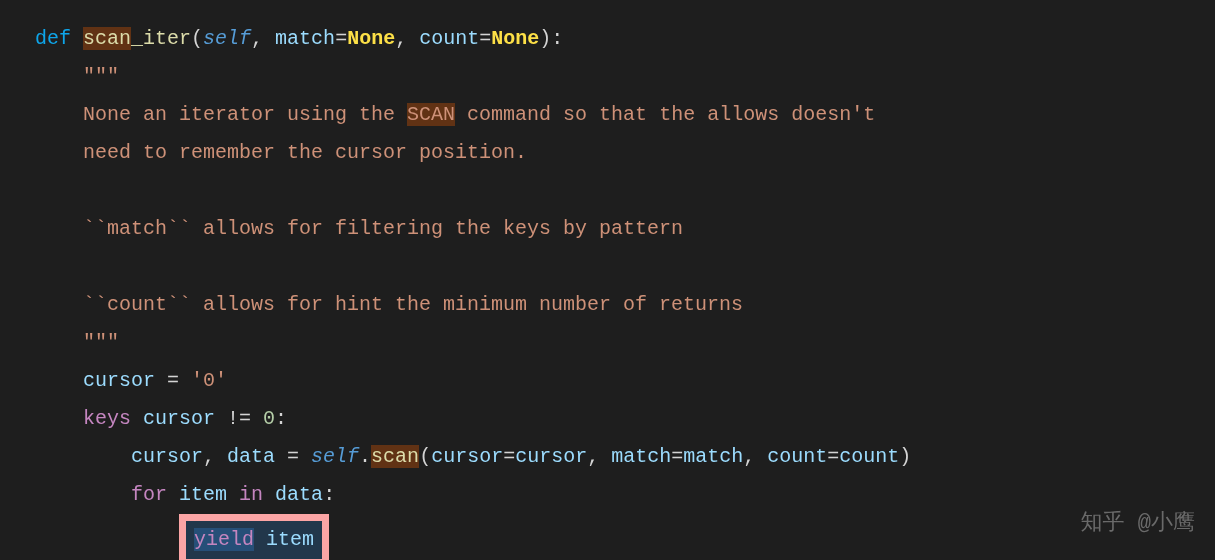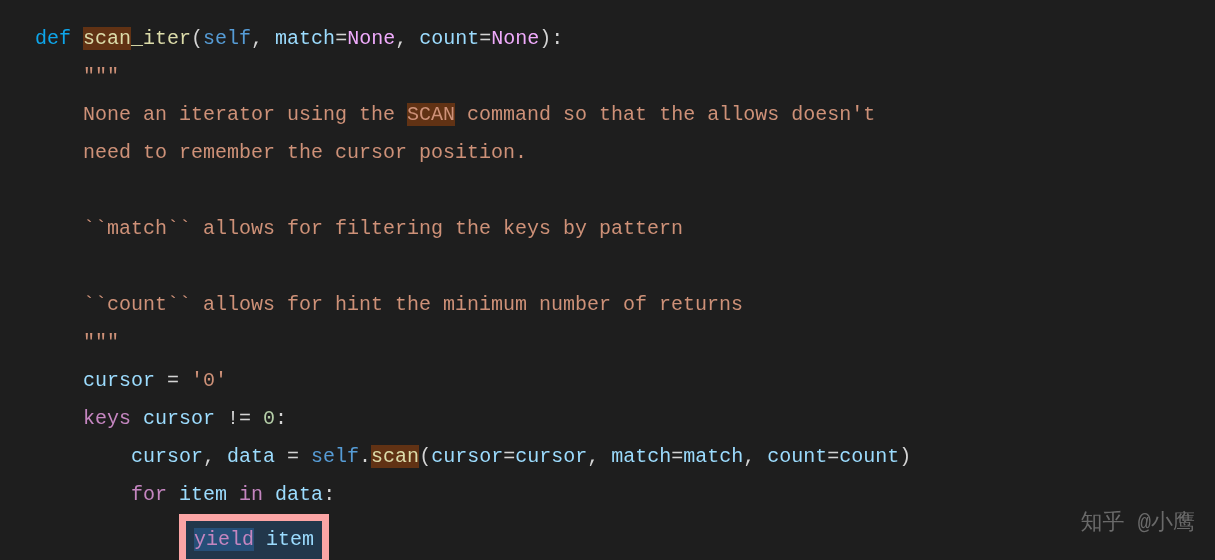--- a/index.html
+++ b/index.html
@@ -20,27 +20,27 @@
       position: relative;
     }
     .code-line {
       white-space: pre;
       position: relative;
     }
     .kw-def { color: #0ea5e9; }
     .kw-control { color: #c586c0; }
     .fn-name { color: #dcdcaa; }
     .param { color: #9cdcfe; }
-    .builtin { color: #f0abfc; }
+    .builtin { color: #fde047; font-weight: bold; }
     .punct { color: #d4d4d4; }
     .docstring { color: #ce9178; }
     .string { color: #ce9178; }
     .number { color: #b5cea8; }
     .variable { color: #9cdcfe; }
-    .self { color: #569cd6; }
+    .self { color: #569cd6; font-style: italic; }
     .highlight-search {
       background: #613214;
     }
     .highlight-match {
       background: #613214;
     }
     .selection-box {
       display: inline-block;
       border: 7px solid #fca5a5;
       background: rgba(38, 79, 120, 0.5);

